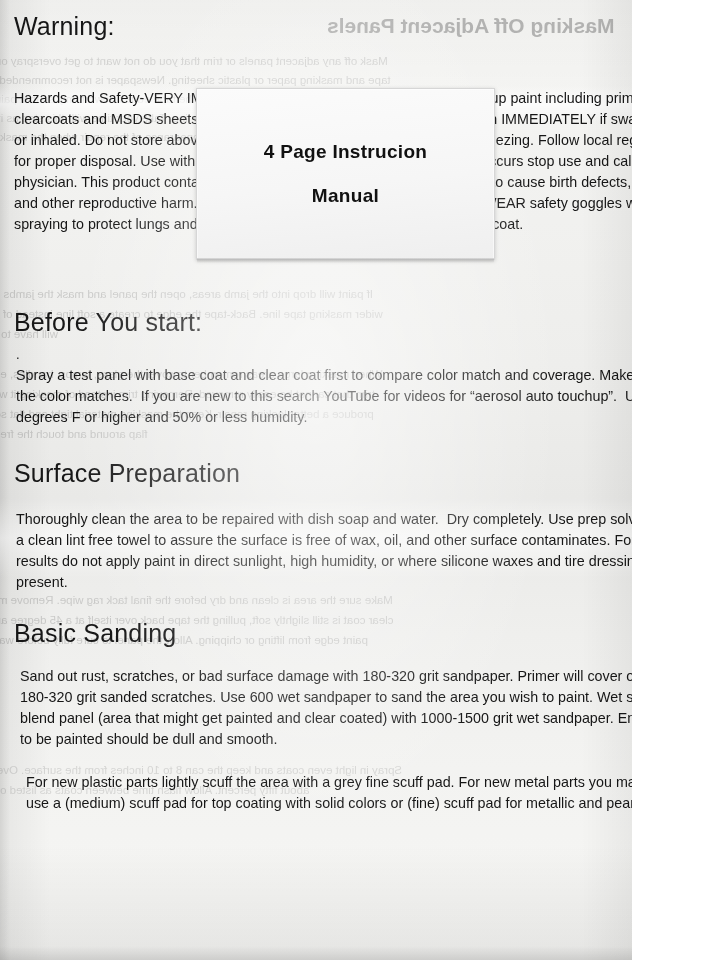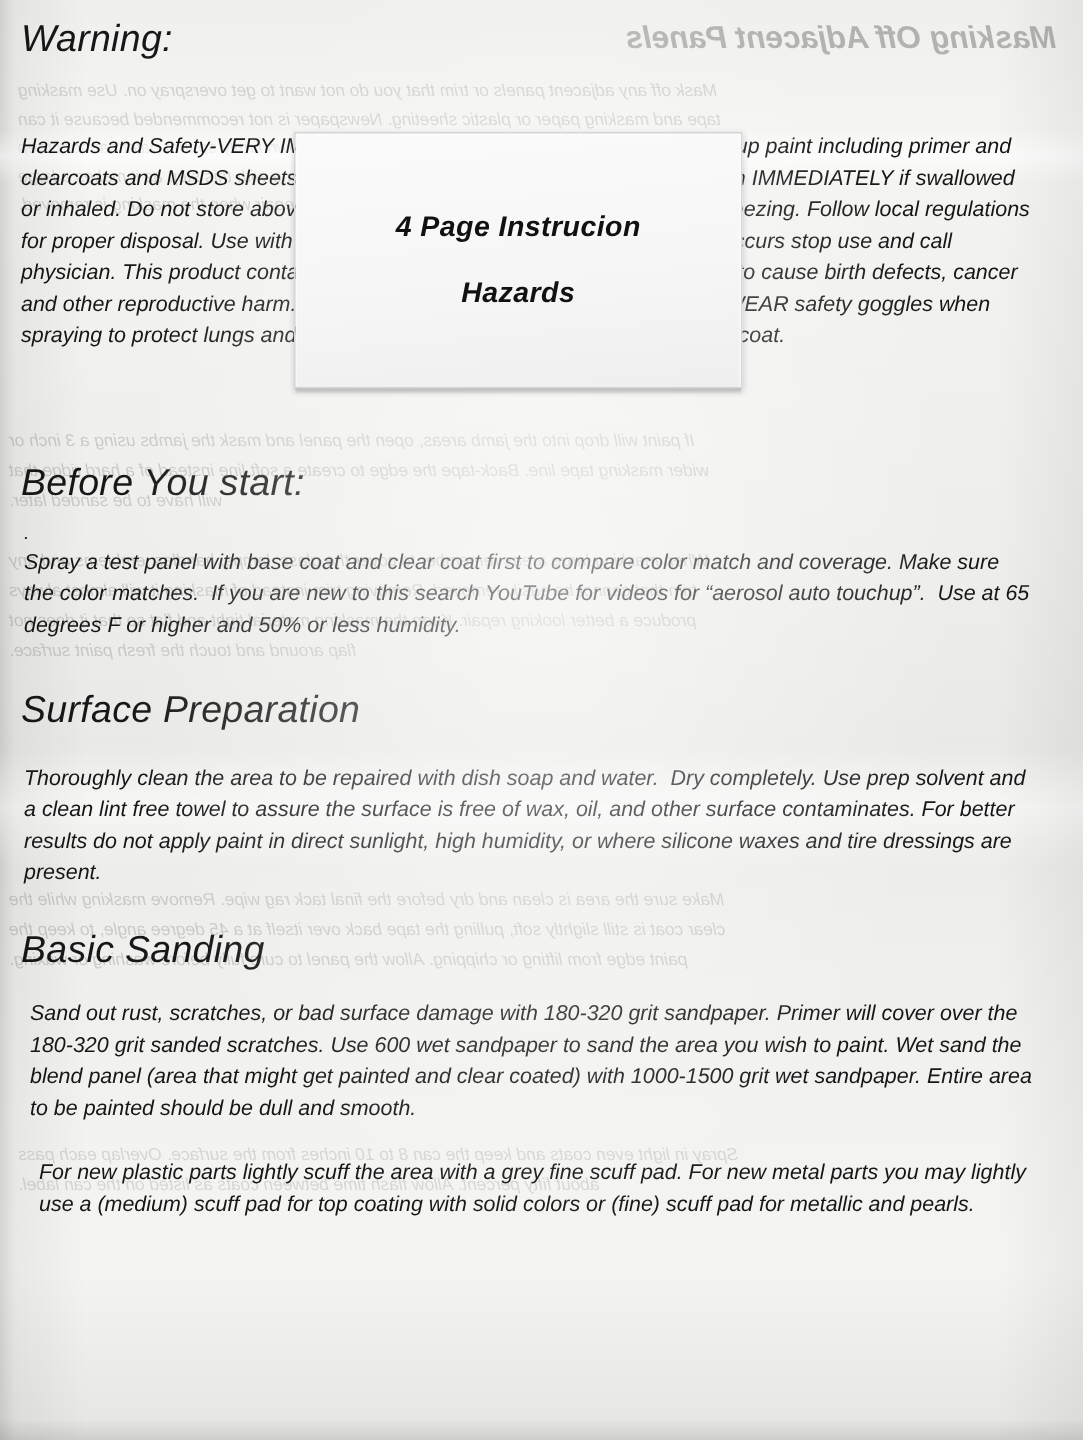--- a/index.html
+++ b/index.html
@@ -11,26 +11,25 @@
     width: 722px;
     height: 960px;
     overflow: hidden;
     font-family: "Liberation Sans", sans-serif;
     color: #1a1a1a;
   }
 
   
   #sheet {
     position: relative;
-    width: 722px;
+    width: 632px;
     height: 960px;
     background:
       linear-gradient(180deg, #f7f7f5 0%, #f2f2f0 18%, #eeeeec 38%, #e9e9e7 52%, #efefed 66%, #f3f3f1 80%, #f6f6f4 100%);
     overflow: hidden;
-    font-style: italic;
   }
 
   
   .vignette {
     position: absolute;
     inset: 0;
     pointer-events: none;
     background:
       radial-gradient(ellipse at 50% 40%, rgba(255,255,255,0.55) 0%, rgba(255,255,255,0.0) 55%),
       linear-gradient(90deg, rgba(0,0,0,0.06) 0%, rgba(0,0,0,0.0) 8%, rgba(0,0,0,0.0) 92%, rgba(0,0,0,0.05) 100%),
@@ -234,18 +233,18 @@
     <p class="para" id="p-surface">Thoroughly clean the area to be repaired with dish soap and water.  Dry completely. Use prep solvent and a clean lint free towel to assure the surface is free of wax, oil, and other surface contaminates. For better results do not apply paint in direct sunlight, high humidity, or where silicone waxes and tire dressings are present.</p>
 
     <h1 class="heading" id="h-sanding">Basic Sanding</h1>
     <p class="para" id="p-sanding">Sand out rust, scratches, or bad surface damage with 180-320 grit sandpaper. Primer will cover over the 180-320 grit sanded scratches. Use 600 wet sandpaper to sand the area you wish to paint. Wet sand the blend panel (area that might get painted and clear coated) with 1000-1500 grit wet sandpaper. Entire area to be painted should be dull and smooth.</p>
     <p class="para" id="p-sanding2">For new plastic parts lightly scuff the area with a grey fine scuff pad. For new metal parts you may lightly use a (medium) scuff pad for top coating with solid colors or (fine) scuff pad for metallic and pearls.</p>
 
   </div>
 
   <div id="overlay-card">
     <div class="line">4 Page Instrucion</div>
-    <div class="line">Hazards</div>
+    <div class="line">Manual</div>
   </div>
 
   <div class="vignette"></div>
   <div class="edge-bottom"></div>
 </div>
 
 </body></html>

